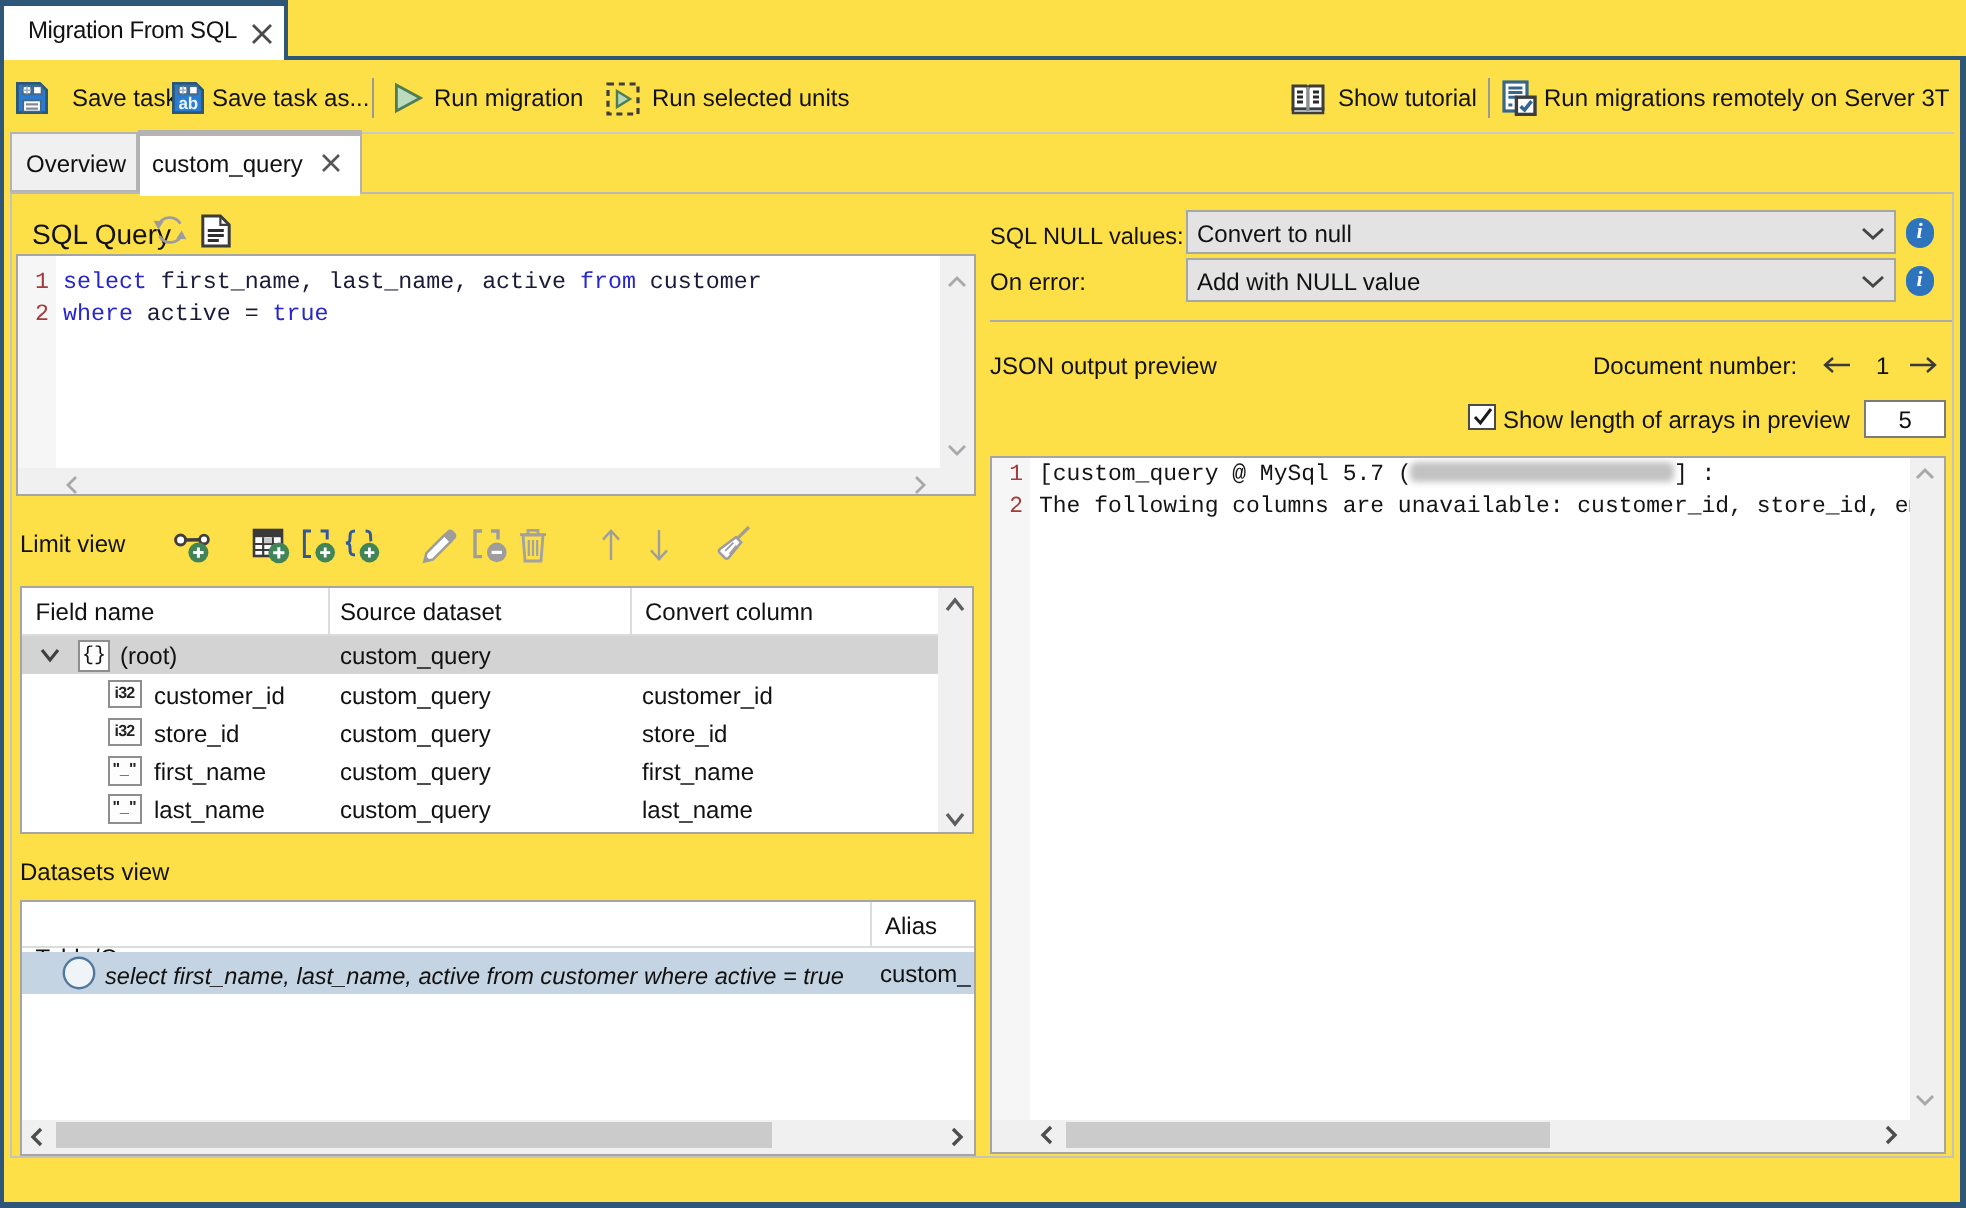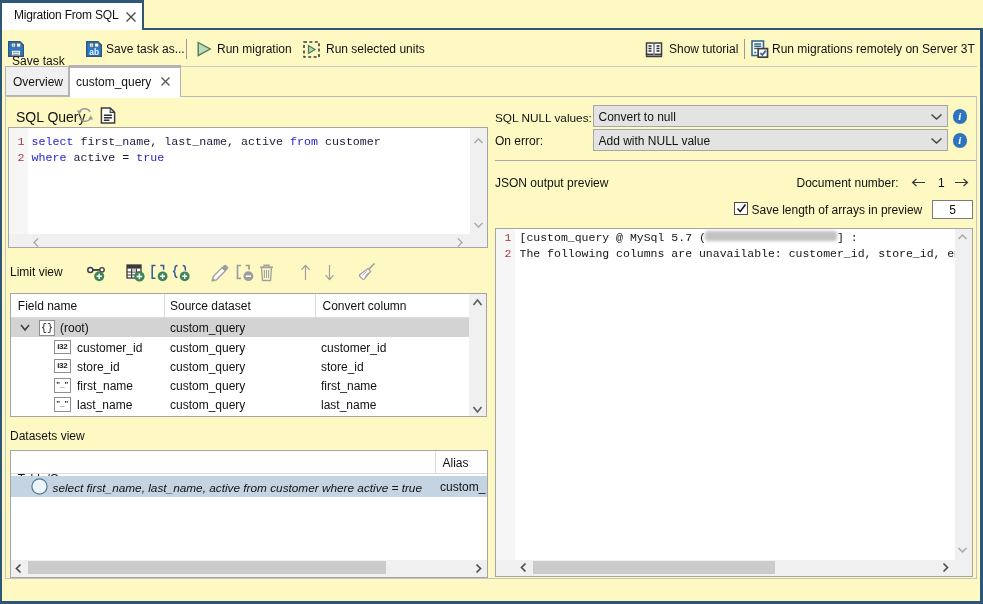--- a/index.html
+++ b/index.html
@@ -1,19 +1,19 @@
 <!DOCTYPE html>
 <html><head>
 <meta charset="utf-8">
 <style>
   * { margin:0; padding:0; box-sizing:border-box; }
   html,body { width:983px; height:604px; background:#f0f0f0; overflow:hidden; }
   body { font-family:"Liberation Sans", sans-serif; font-size:12px; color:#000; }
   .abs { position:absolute; }
-  #win { position:relative; width:983px; height:604px; background:#fef9c3; }
+  #win { position:relative; width:983px; height:604px; background:#fde047; }
   .mono { font-family:"Liberation Mono", monospace; font-size:11.5px; letter-spacing:0; white-space:pre; }
 </style>
 </head>
 <body>
 <div id="win">
 
   <div class="abs" style="left:0;top:0;width:2px;height:604px;background:#2d5679;"></div>
   <div class="abs" style="left:980px;top:28px;width:3px;height:576px;background:#2d5679;"></div>
   <div class="abs" style="left:0;top:601px;width:983px;height:3px;background:#2d5679;"></div>
   <div class="abs" style="left:144px;top:28px;width:837px;height:2px;background:#2d5679;"></div>
@@ -25,21 +25,21 @@
     </svg>
 
   <svg class="abs" style="left:8px;top:41px;" width="16" height="16" viewBox="0 0 16 16">
     <path d="M0.7 0.7 h11.2 l3.4 3.4 v11.2 H0.7 z" fill="#2b7cce" stroke="#2b5878" stroke-width="1.4"></path>
     <rect x="3.4" y="2.1" width="4.2" height="4.0" fill="#fff" stroke="#41688c" stroke-width="0.9"></rect>
     <path d="M5.5 2.1 v4 M3.4 4.1 h4.2" stroke="#9db3c5" stroke-width="0.8"></path>
     <rect x="8.6" y="2.1" width="4.2" height="4.0" fill="#fff" stroke="#41688c" stroke-width="0.9"></rect>
     <rect x="3.6" y="9.2" width="8.8" height="5.6" fill="#fff" stroke="#41688c" stroke-width="0.9"></rect>
     <path d="M5 11.2 h6 M5 13.3 h6" stroke="#7f8b94" stroke-width="1.1"></path>
   </svg>
-  <div class="abs" style="left:12px;top:42px;color:#111;margin-top:12px;">Save task</div>
+  <div class="abs" style="left:36px;top:42px;color:#111;">Save task</div>
   <svg class="abs" style="left:86px;top:41px;" width="16" height="16" viewBox="0 0 16 16">
     <path d="M0.7 0.7 h11.2 l3.4 3.4 v11.2 H0.7 z" fill="#2b7cce" stroke="#2b5878" stroke-width="1.4"></path>
     <rect x="3.4" y="2.1" width="4.2" height="4.0" fill="#fff" stroke="#41688c" stroke-width="0.9"></rect>
     <path d="M5.5 2.1 v4 M3.4 4.1 h4.2" stroke="#9db3c5" stroke-width="0.8"></path>
     <rect x="8.6" y="2.1" width="4.2" height="4.0" fill="#fff" stroke="#41688c" stroke-width="0.9"></rect>
     <text x="3.2" y="13.6" font-family="Liberation Sans" font-size="8.5" font-weight="bold" fill="#eaf2fa">ab</text>
   </svg>
   <div class="abs" style="left:106px;top:42px;color:#111;">Save task as...</div>
   <div class="abs" style="left:186px;top:39px;width:1px;height:20px;background:#9a9a9a;"></div>
   <svg class="abs" style="left:197px;top:41px;" width="15" height="16" viewBox="0 0 15 16">
@@ -257,21 +257,21 @@
     </svg>
   <div class="abs" style="left:938px;top:175.5px;color:#111;">1</div>
   <svg class="abs" style="left:953.5px;top:178px;" width="15" height="9">
       <path d="M1 4.5 H13 M9.5 1 L13.5 4.5 L9.5 8" fill="none" stroke="#3a3a3a" stroke-width="1.2"></path>
     </svg>
 
   <div class="abs" style="left:734px;top:201.5px;width:13.5px;height:13.5px;background:#fff;border:1px solid #4a4a4a;"></div>
   <svg class="abs" style="left:735.5px;top:203px;" width="11" height="11">
       <path d="M1.5 5.5 L4.2 8.5 L9.5 1.5" fill="none" stroke="#1a1a1a" stroke-width="1.5"></path>
     </svg>
-  <div class="abs" style="left:751.5px;top:202.5px;color:#111;">Save length of arrays in preview</div>
+  <div class="abs" style="left:751.5px;top:202.5px;color:#111;">Show length of arrays in preview</div>
   <div class="abs" style="left:931.7px;top:199.8px;width:41.7px;height:19px;background:#fff;border:1px solid #7a7a7a;"></div>
   <div class="abs" style="left:931.7px;top:202.5px;width:41.7px;text-align:center;color:#111;">5</div>
 
   <div class="abs" style="left:495px;top:228px;width:478px;height:349px;background:#f0f0f0;border:1px solid #a5a5a5;"></div>
   <div class="abs" style="left:496px;top:229px;width:458.5px;height:331px;background:#fff;"></div>
   <div class="abs" style="left:496px;top:229px;width:19px;height:331px;background:#f6f6f6;"></div>
   <div class="abs mono" style="left:504.6px;top:229.8px;line-height:15.7px;color:#a33c3c;font-size:11.5px;">1<br>2</div>
   <div class="abs mono" style="left:519.5px;top:229.8px;line-height:15.7px;color:#141414;width:435px;overflow:hidden;font-size:11.5px;">[custom_query @ MySql 5.7 (                   ] :<br>The following columns are unavailable: customer_id, store_id, em</div>
   <div class="abs" style="left:705px;top:230.5px;width:132px;height:10.5px;background:#c2c2c2;border-radius:3px;filter:blur(1.6px);"></div>
 

